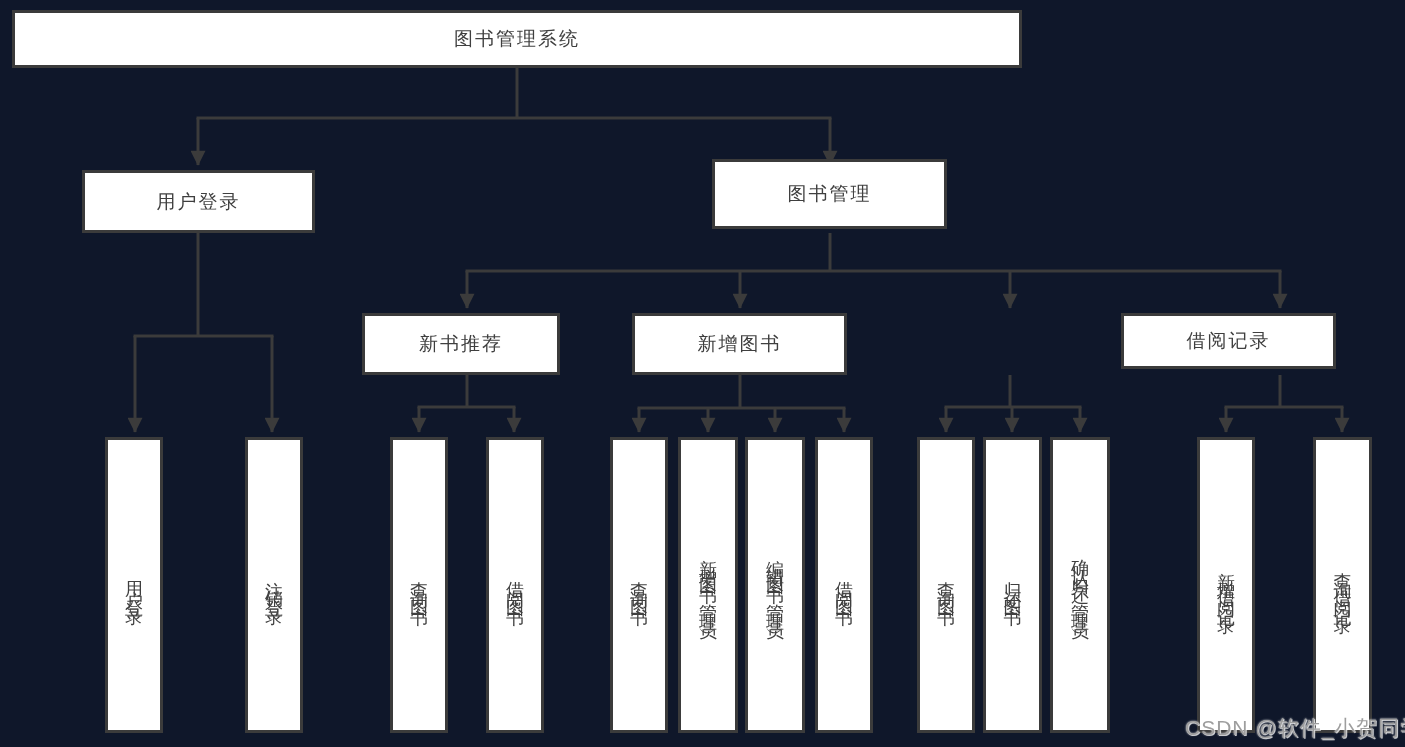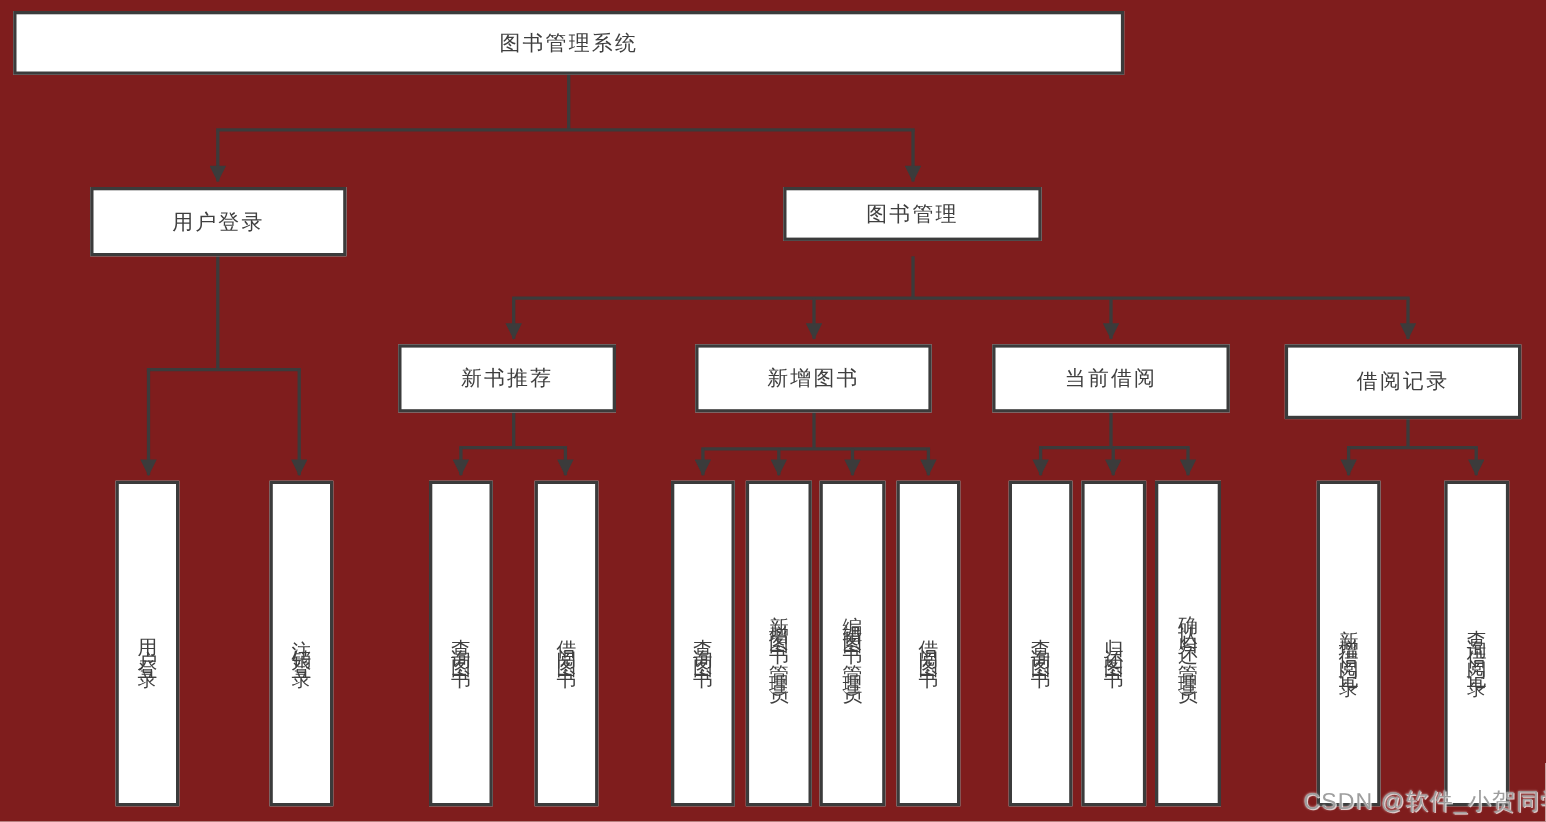--- a/index.html
+++ b/index.html
@@ -1,20 +1,20 @@
 <!DOCTYPE html>
 <html><head>
 <meta charset="utf-8">
 <style>
   html, body { margin: 0; padding: 0; background: #ffffff; }
   .canvas {
     position: relative;
     width: 1405px;
     height: 747px;
-    background: #7f1d1d;
+    background: #0f172a;
     font-family: "Liberation Sans", "DejaVu Sans", sans-serif;
     overflow: hidden;
   }
   .connectors {
     position: absolute;
     left: 0; top: 0;
     width: 1405px; height: 747px;
   }
   .node {
     position: absolute;
@@ -111,26 +111,25 @@
       <path d="M1280,375 V407"></path>
       <path d="M1224.5,407 H1343.5"></path>
       <line x1="1226" y1="407" x2="1226" y2="432" marker-end="url(#arw)"></line>
       <line x1="1342" y1="407" x2="1342" y2="432" marker-end="url(#arw)"></line>
     </g>
   </svg>
 
   <div class="node" style="left:12px; top:10px; width:1010px; height:58px;">图书管理系统</div>
 
   <div class="node" style="left:82px; top:170px; width:233px; height:63px;">用户登录</div>
-  <div class="node" style="left:712px; top:170px; width:235px; height:49px;">图书管理</div>
+  <div class="node" style="left:712px; top:159px; width:235px; height:70px;">图书管理</div>
 
   <div class="node" style="left:362px; top:313px; width:198px; height:62px;">新书推荐</div>
   <div class="node" style="left:632px; top:313px; width:215px; height:62px;">新增图书</div>
-  <div class="node" style="left:902px; top:313px; width:216px; height:62px;">当前借阅</div>
-  <div class="node" style="left:1168px; top:313px; width:215px; height:68px;font-family:Liberation Serif, serif;">借阅记录</div>
+  <div class="node" style="left:1121px; top:313px; width:215px; height:56px;font-family:Liberation Serif, serif;">借阅记录</div>
 
   <div class="vnode" style="left:105px; top:437px; width:58px; height:296px;">
     <span>用户登录</span>
   </div>
   <div class="vnode" style="left:245px; top:437px; width:58px; height:296px;">
     <span>注销登录</span>
   </div>
 
   <div class="vnode" style="left:390px; top:437px; width:58px; height:296px;">
     <span>查询图书</span>

